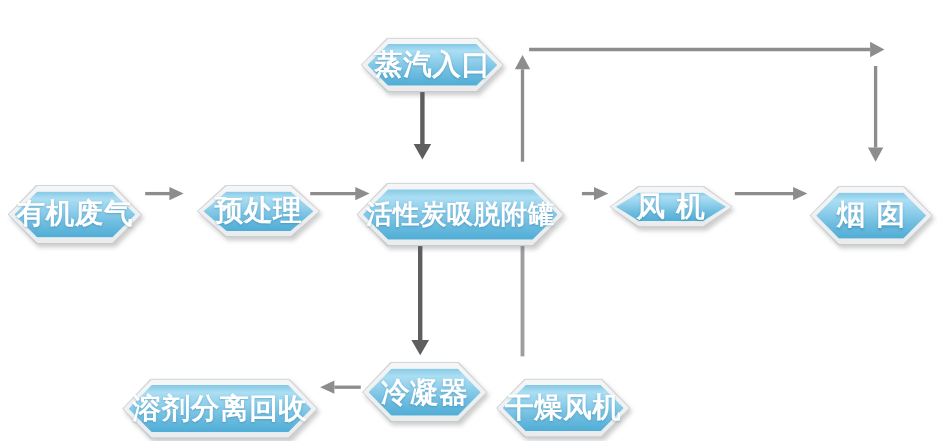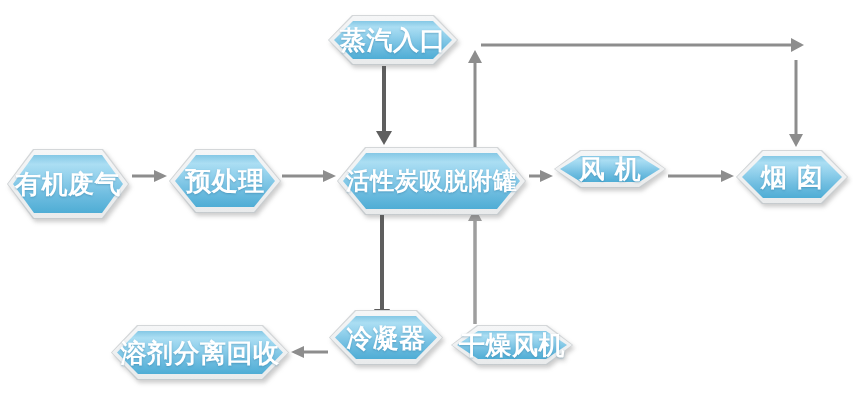--- a/index.html
+++ b/index.html
@@ -8,20 +8,21 @@
     width: 853px;
     height: 401px;
     background: #ffffff;
     overflow: hidden;
     font-family: "DejaVu Sans", "Liberation Sans", sans-serif;
   }
   
   .node {
     position: absolute;
     filter: drop-shadow(2px 3px 2px rgba(90,90,90,0.30));
+    margin-top: 19px;
   }
   .node .layer {
     position: absolute;
     clip-path: polygon(0 50%, var(--p) 0, calc(100% - var(--p)) 0,
                        100% 50%, calc(100% - var(--p)) 100%, var(--p) 100%);
   }
   .node .l-outline { inset: 0; background: linear-gradient(180deg, #d4d7d9 0%, #c6cbce 100%); }
   .node .l-band    { inset: 1px; background: linear-gradient(180deg, #f5f6f7 0%, #e9ebec 100%); }
   .node .l-fill {
     inset: 6px;
@@ -107,35 +108,35 @@
     </g>
   </svg>
 
   <div class="node" style="left:328px; top:15px; width:130px; height:50px; --p:24px;">
     <div class="layer l-outline"></div>
     <div class="layer l-band"></div>
     <div class="layer l-fill"></div>
     <div class="label">蒸汽入口</div>
   </div>
 
-  <div class="node" style="left:7px; top:149px; width:122px; height:70px; --p:26px;">
+  <div class="node" style="left:7px; top:149px; width:122px; height:54px; --p:26px;">
     <div class="layer l-outline"></div>
     <div class="layer l-band"></div>
     <div class="layer l-fill"></div>
     <div class="label">有机废气</div>
   </div>
 
-  <div class="node" style="left:169px; top:149px; width:112px; height:64px; --p:26px;">
+  <div class="node" style="left:179px; top:149px; width:112px; height:48px; --p:26px;">
     <div class="layer l-outline"></div>
     <div class="layer l-band"></div>
     <div class="layer l-fill"></div>
     <div class="label">预处理</div>
   </div>
 
-  <div class="node" style="left:337px; top:147px; width:189px; height:68px; --p:28px; --fs:24px;">
+  <div class="node" style="left:324px; top:147px; width:189px; height:58px; --p:28px; --fs:24px;">
     <div class="layer l-outline"></div>
     <div class="layer l-band"></div>
     <div class="layer l-fill"></div>
     <div class="label">活性炭吸脱附罐</div>
   </div>
 
   <div class="node" style="left:554px; top:150px; width:112px; height:38px; --p:26px;">
     <div class="layer l-outline"></div>
     <div class="layer l-band"></div>
     <div class="layer l-fill"></div>
@@ -156,20 +157,20 @@
     <div class="label">烟 囱</div>
   </div>
 
   <div class="node" style="left:329px; top:310px; width:114px; height:55px; --p:26px;">
     <div class="layer l-outline"></div>
     <div class="layer l-band"></div>
     <div class="layer l-fill"></div>
     <div class="label">冷凝器</div>
   </div>
 
-  <div class="node" style="left:451px; top:325px; width:122px; height:40px; --p:26px;">
+  <div class="node" style="left:451px; top:325px; width:122px; height:54px; --p:26px;">
     <div class="layer l-outline"></div>
     <div class="layer l-band"></div>
     <div class="layer l-fill"></div>
     <div class="label">干燥风机</div>
   </div>
 
 </div>
 
 </body></html>

